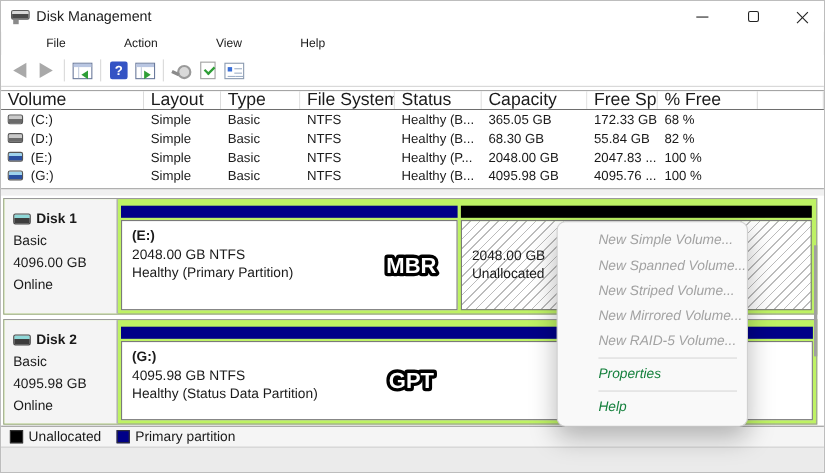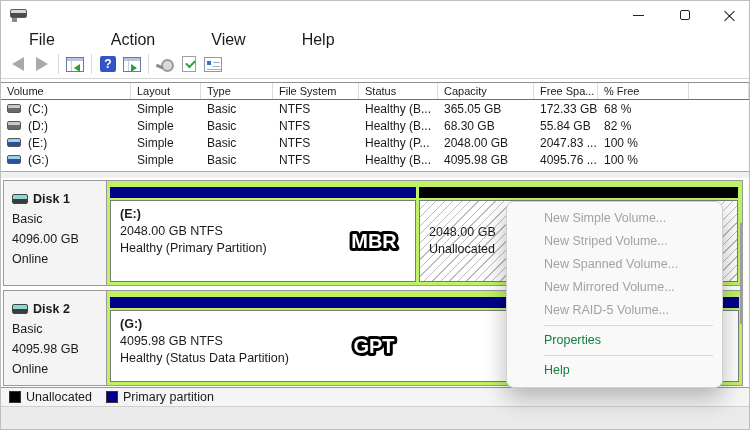--- a/index.html
+++ b/index.html
@@ -20,21 +20,21 @@
   .btn-min { left:615px; } .btn-max { left:662px; } .btn-close { left:706px; }
   .glyph-min { width:11px; height:0; border-top:1px solid #222; }
   .glyph-max { width:10px; height:10px; border:1px solid #222; border-radius:2px; }
   .glyph-close { position:relative; width:11px; height:11px; }
   .glyph-close::before, .glyph-close::after { content:""; position:absolute; left:5px; top:-1px;
       width:1px; height:14px; background:#222; }
   .glyph-close::before { transform:rotate(45deg); } .glyph-close::after { transform:rotate(-45deg); }
 
   
   .menubar { position:absolute; left:0; top:28px; width:100%; height:21px; display:flex; align-items:center; }
-  .menubar .mitem { padding:0 28px; font-size:16px; }
+  .menubar .mitem { padding:0 12px; font-size:11px;margin-left:29px; }
 
   
   .toolbar { position:absolute; left:0; top:49px; width:100%; height:29px; display:flex;
              align-items:center; padding-left:5px; border-bottom:1px solid #d5d5d5; background:#fff; }
   .tb-sep { width:1px; height:20px; background:#d9d9d9; margin:0 4px; }
   .tb-btn { width:24px; height:24px; display:flex; align-items:center; justify-content:center; }
   .arrow { width:0; height:0; border-top:7px solid transparent; border-bottom:7px solid transparent; }
   .arrow-left  { border-right:12px solid #a9a9a9; }
   .arrow-right { border-left:12px solid #a9a9a9; }
   .mini-win { position:relative; width:18px; height:15px; border:1px solid #6b7a9c; background:#fff; }
@@ -58,21 +58,21 @@
   .ic-props { position:relative; width:18px; height:15px; border:1px solid #8a9ab0; background:#fff; }
   .ic-props::before { content:""; position:absolute; left:2px; top:3px; width:4px; height:4px; background:#3a6fd8; }
   .ic-props::after { content:""; position:absolute; left:8px; top:4px; width:7px; height:1px; background:#9fb0c8;
       box-shadow:0 4px 0 #9fb0c8, -6px 7px 0 #9fb0c8, 1px 7px 0 #9fb0c8; }
 
   
   .volpane { position:absolute; left:0; top:81px; width:100%; height:89px; background:#fff;
              border-top:1px solid #8f8f8f; }
   .vol-grid { display:grid; grid-template-columns:130px 70px 72px 86px 79px 96px 64px 91px 1fr; }
   .vol-header { height:17px; border-bottom:1px solid #6e6e6e; }
-  .vol-header .hcell { font-size:11px; padding-left:6px; border-right:1px solid #dcdcdc;
+  .vol-header .hcell { font-size:16px; padding-left:6px; border-right:1px solid #dcdcdc;
       display:flex; align-items:center; height:16px; background:#fff; white-space:nowrap; overflow:hidden; }
   .vol-row { height:17px; }
   .vol-row .cell { padding-left:6px; display:flex; align-items:center; white-space:nowrap; overflow:hidden; }
   .drive-ic { display:inline-block; width:14px; height:9px; border-radius:2px; margin-right:7px;
       border:1px solid #555; }
   .drive-gray { background:linear-gradient(#c9c9c9 0 45%, #6a6a6a 45% 100%); }
   .drive-blue { background:linear-gradient(#9ed2ec 0 45%, #2a4fa0 45% 100%); }
 
   
   .splitter { position:absolute; left:0; top:170px; width:100%; height:7px; background:#f0f0f0;
@@ -109,38 +109,39 @@
   .legend { position:absolute; left:0; top:386px; width:100%; height:19px; background:#f5f5f5;
             border-top:1px solid #9a9a9a; display:flex; align-items:center; padding-left:8px;
             font-size:12.5px; }
   .swatch { width:12px; height:12px; margin-right:5px; border:1px solid #333; }
   .swatch-black { background:#000000; } .swatch-navy { background:#000088; }
   .legend .litem { display:flex; align-items:center; margin-right:14px; }
   .statusfill { position:absolute; left:0; top:405px; width:100%; height:25px; background:#ebebeb;
                 border-top:1px solid #d0d0d0; }
 
   
-  .ctxmenu { position:absolute; left:505px; top:200px; width:217px; background:#f9f9f9;
+  .ctxmenu { position:absolute; left:505px; top:200px; width:174px; background:#f9f9f9;
              border:1px solid #d0d0d0; border-radius:8px; padding:5px 0;
-             box-shadow:0 10px 24px rgba(0,0,0,0.28); z-index:10; }
+             box-shadow:0 10px 24px rgba(0,0,0,0.28); z-index:10;font-style:italic; }
   .ctx-item { height:23px; line-height:23px; padding-left:37px; font-size:12.5px; color:#15803d;
               white-space:nowrap; }
   .ctx-item.disabled { color:#a2a2a2; }
   .ctx-sep { height:1px; background:#d8d8d8; margin:3px 9px 3px 37px; }
 </style>
 </head>
 <body>
 
 <div class="window">
 
   <div class="titlebar">
     <span class="title-icon">
       <span class="drive"></span>
         <span class="plug"></span>
     </span>
+    <span class="title-text">Disk Management</span>
     <div class="win-btn btn-min">
         <span class="glyph-min"></span>
       </div>
     <div class="win-btn btn-max">
         <span class="glyph-max"></span>
       </div>
     <div class="win-btn btn-close">
         <span class="glyph-close"></span>
       </div>
   </div>
@@ -331,22 +332,22 @@
     </span>
     <span class="litem">
       <span class="swatch swatch-navy"></span>
       <span>Primary partition</span>
     </span>
   </div>
   <div class="statusfill"></div>
 
   <div class="ctxmenu">
     <div class="ctx-item disabled">New Simple Volume...</div>
+    <div class="ctx-item disabled">New Spanned Volume...</div>
     <div class="ctx-item disabled">New Striped Volume...</div>
-    <div class="ctx-item disabled">New Spanned Volume...</div>
     <div class="ctx-item disabled">New Mirrored Volume...</div>
     <div class="ctx-item disabled">New RAID-5 Volume...</div>
     <div class="ctx-sep"></div>
     <div class="ctx-item">Properties</div>
     <div class="ctx-sep"></div>
     <div class="ctx-item">Help</div>
   </div>
 
 </div>
 

